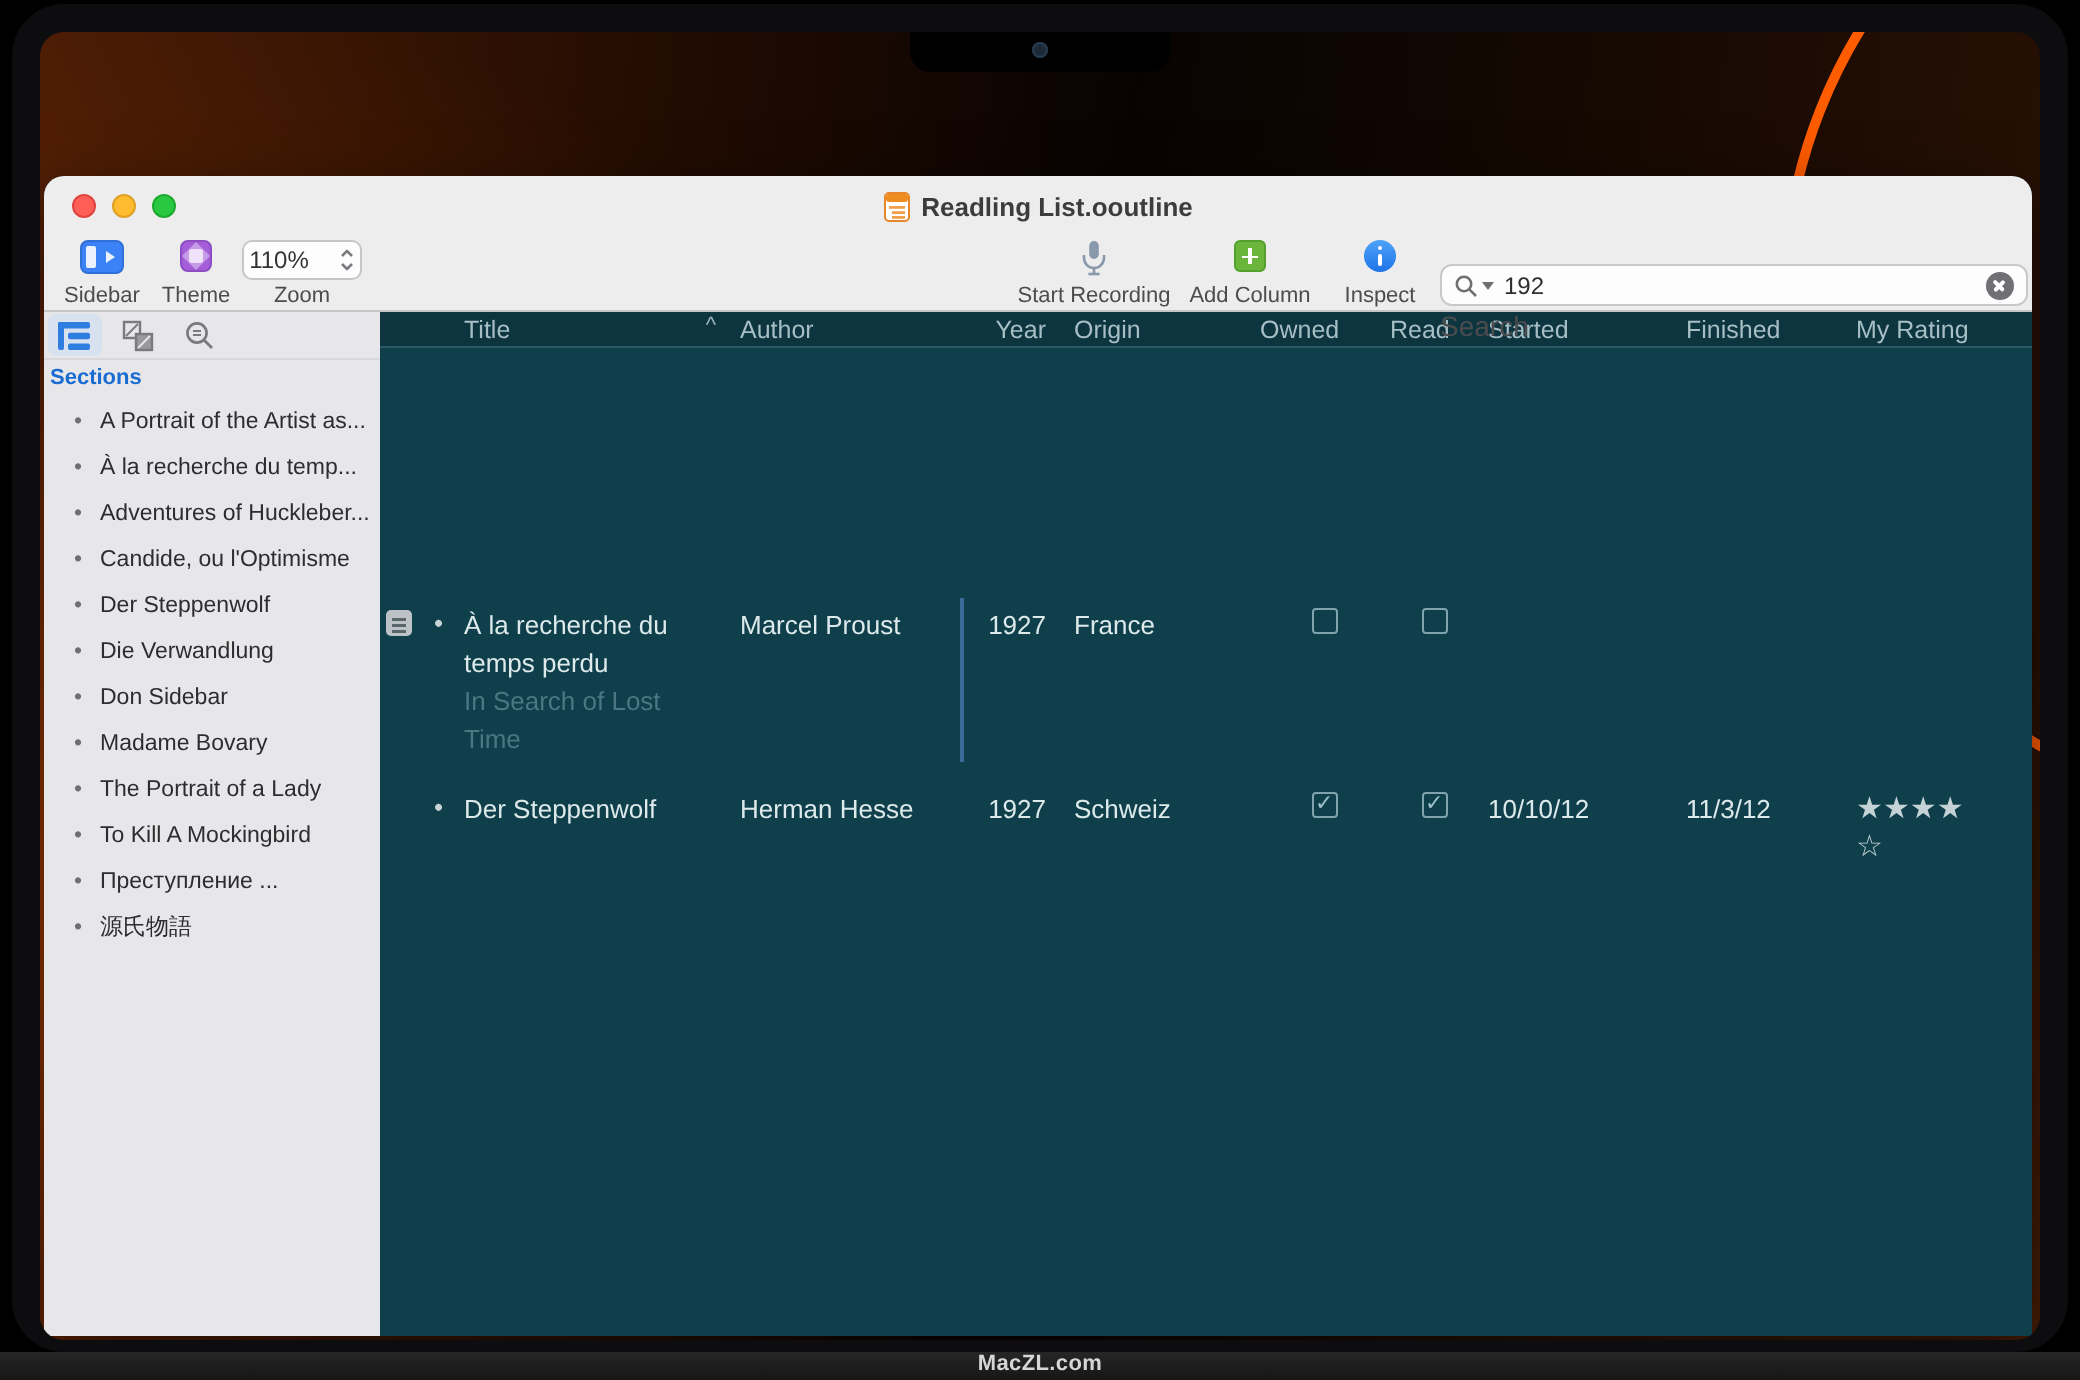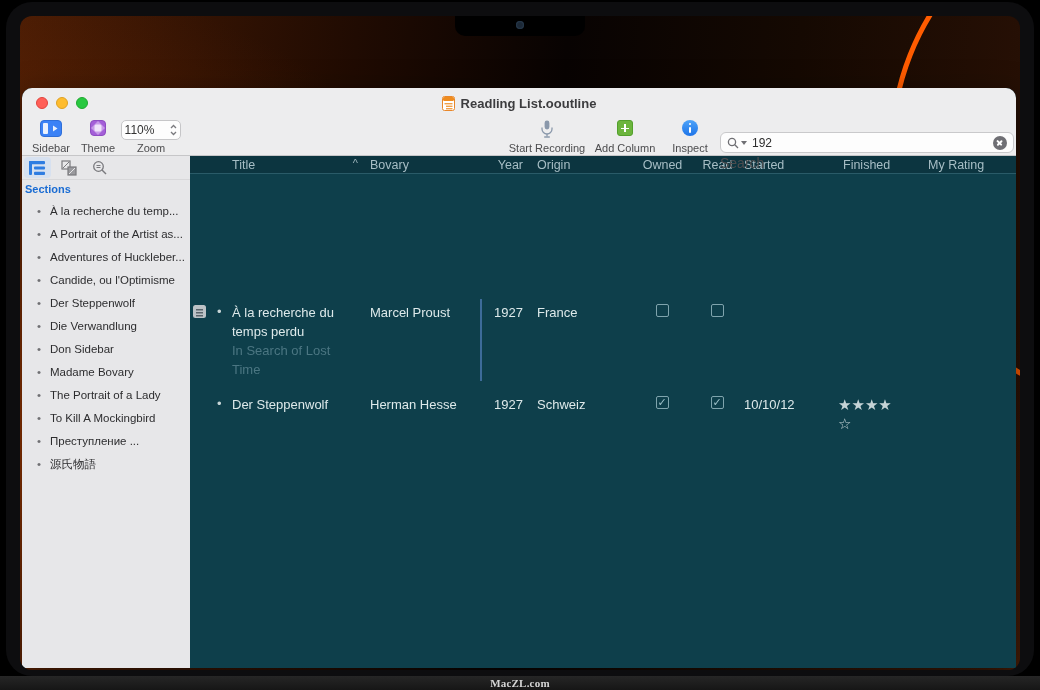--- a/index.html
+++ b/index.html
@@ -15,21 +15,21 @@
             background:
               radial-gradient(120% 150% at -6% 65%, rgba(255,92,0,.50), rgba(120,45,5,.25) 30%, transparent 48%),
               radial-gradient(110% 130% at 104% 115%, rgba(160,65,12,.35), transparent 52%),
               linear-gradient(95deg,#4a1c04,#200b02 32%,#080302 52%,#150902 74%,#2a1105 100%); }
   .arc { position:absolute; left:0; top:0; }
   .notch { position:absolute; left:435px; top:0; width:130px; height:20px; background:#000;
            border-radius:0 0 10px 10px; }
   .camera { position:absolute; left:61px; top:5px; width:8px; height:8px; border-radius:50%;
             background:#1c2836; box-shadow:inset 0 0 2px #3c5a74; }
   .chin { position:absolute; left:0; top:676px; width:1040px; height:14px;
-          background:linear-gradient(#262626,#161616); display:flex; align-items:center; justify-content:center;font-family:Liberation Serif, serif; }
+          background:linear-gradient(#262626,#161616); display:flex; align-items:flex-start; justify-content:center; }
   .chin span { color:#d6d6d6; font-size:11px; font-weight:bold; letter-spacing:.2px; }
 
   
   .window { position:absolute; left:2px; top:72px; width:994px; height:580px;
             border-radius:10px 10px 0 0; overflow:hidden; background:#0e3e4a;
             box-shadow:0 12px 34px rgba(0,0,0,.55); }
   .chrome { position:relative; height:68px; background:#ededee; border-bottom:1px solid #c6c6c8; }
   .titlebar { position:relative; height:30px; }
   .lights { position:absolute; left:14px; top:9px; display:flex; gap:8px; }
   .light { width:12px; height:12px; border-radius:50%; }
@@ -97,21 +97,21 @@
   .table { flex:1; display:flex; flex-direction:column; background:#0e3f4b; min-width:0; }
   .thead { display:grid; grid-template-columns:170px 120px 43px 107px 65px 45px 90px 90px 96px;
            height:18px; align-items:center; background:#0c3540; border-bottom:1px solid #2a5b68;
            color:#a7bec5; font-size:12.5px; flex:none; }
   .th { white-space:nowrap; }
   .th-title { padding-left:42px; position:relative; }
   .sort { position:absolute; right:2px; top:-1px; font-size:11px; color:#9db5bc; }
   .th-author { padding-left:10px; }
   .th-year { text-align:right; }
   .th-origin { padding-left:14px; }
-  .th-owned, .th-read { text-align:center; }
+  .th-owned, .th-read { text-align:left; }
   .th-started { padding-left:4px; }
   .th-finished { padding-left:13px; }
   .th-rating { padding-left:8px; }
 
   .tbody { flex:1; overflow:hidden; }
   .spacer { height:123px; }
   .trow { display:grid; grid-template-columns:170px 120px 43px 107px 65px 45px 90px 90px 96px;
           position:relative; color:#dde9ea; font-size:13px; line-height:19px; }
   .trow > div { padding-top:6px; }
   .row1 { height:88px; }
@@ -266,23 +266,23 @@
                   <circle cx="6.5" cy="6.5" r="4.8" fill="none" stroke="#7a7a7e" stroke-width="1.3"></circle>
                   <line x1="4.5" y1="5.5" x2="8.5" y2="5.5" stroke="#7a7a7e" stroke-width="1"></line>
                   <line x1="4.5" y1="7.5" x2="8.5" y2="7.5" stroke="#7a7a7e" stroke-width="1"></line>
                   <line x1="10" y1="10" x2="14" y2="14" stroke="#7a7a7e" stroke-width="1.4"></line>
                 </svg>
               </div>
             </div>
             <div class="sections-label">Sections</div>
             <ul class="sideitems">
 
+                <li><span>A Portrait of the Artist as...</span></li>
+
                 <li><span>À la recherche du temp...</span></li>
-
-                <li><span>A Portrait of the Artist as...</span></li>
 
                 <li><span>Adventures of Huckleber...</span></li>
 
                 <li><span>Candide, ou l'Optimisme</span></li>
 
                 <li><span>Der Steppenwolf</span></li>
 
                 <li><span>Die Verwandlung</span></li>
 
                 <li><span>Don Sidebar</span></li>
@@ -299,21 +299,21 @@
                 <li><span>源氏物語</span></li>
               </ul>
           </div>
 
           <div class="table">
             <div class="thead">
               <div class="th th-title">
                 <span>Title</span>
                 <span class="sort">^</span>
               </div>
-              <div class="th th-author">Bovary</div>
+              <div class="th th-author">Author</div>
               <div class="th th-year">Year</div>
               <div class="th th-origin">Origin</div>
               <div class="th th-owned">Owned</div>
               <div class="th th-read">Read</div>
               <div class="th th-started">Started</div>
               <div class="th th-finished">Finished</div>
               <div class="th th-rating">My Rating</div>
             </div>
 
             <div class="tbody">
@@ -349,20 +349,21 @@
                 <div class="cell-author">Herman Hesse</div>
                 <div class="cell-year">1927</div>
                 <div class="cell-origin">Schweiz</div>
                 <div class="cell-owned">
                   <span class="cbox checked"></span>
                 </div>
                 <div class="cell-read">
                   <span class="cbox checked"></span>
                 </div>
                 <div class="cell-started">10/10/12</div>
+                <div class="cell-finished">11/3/12</div>
                 <div class="cell-rating">
                   <span class="stars-line">★★★★</span>
                   <span class="stars-line">☆</span>
                 </div>
               </div>
             </div>
           </div>
 
         </div>
       </div>

